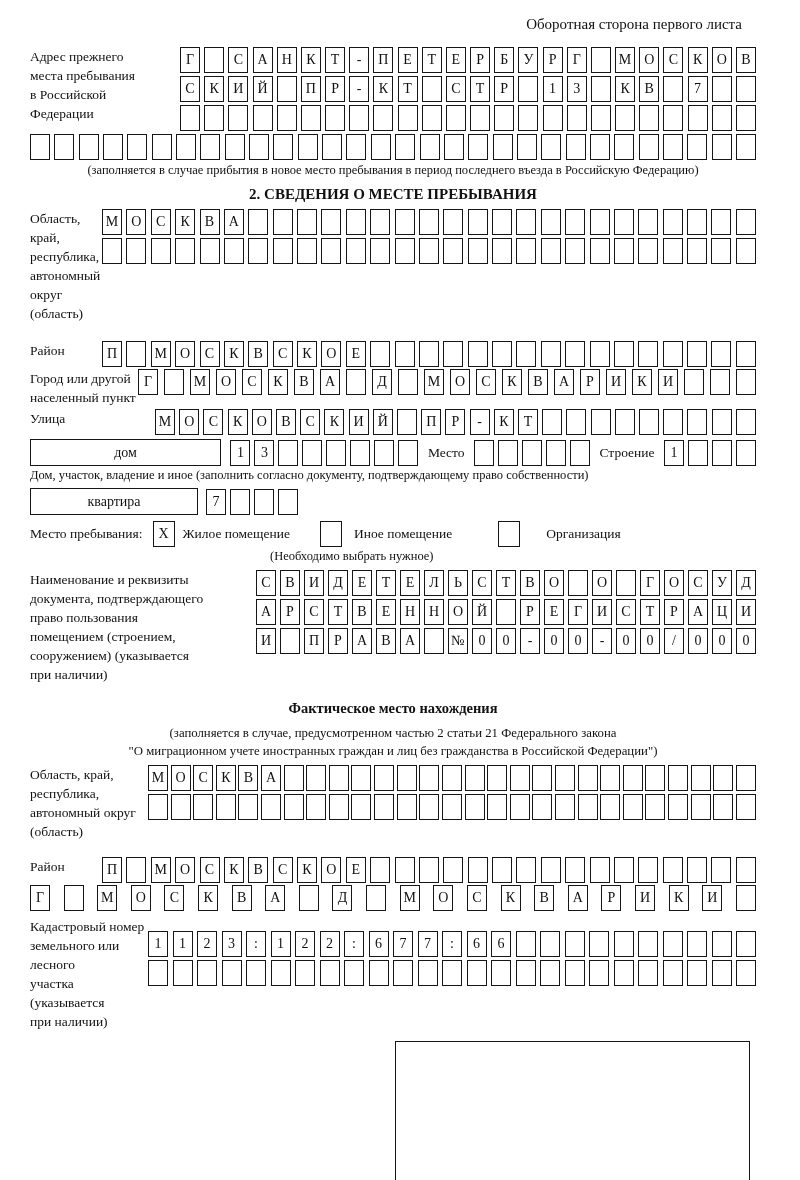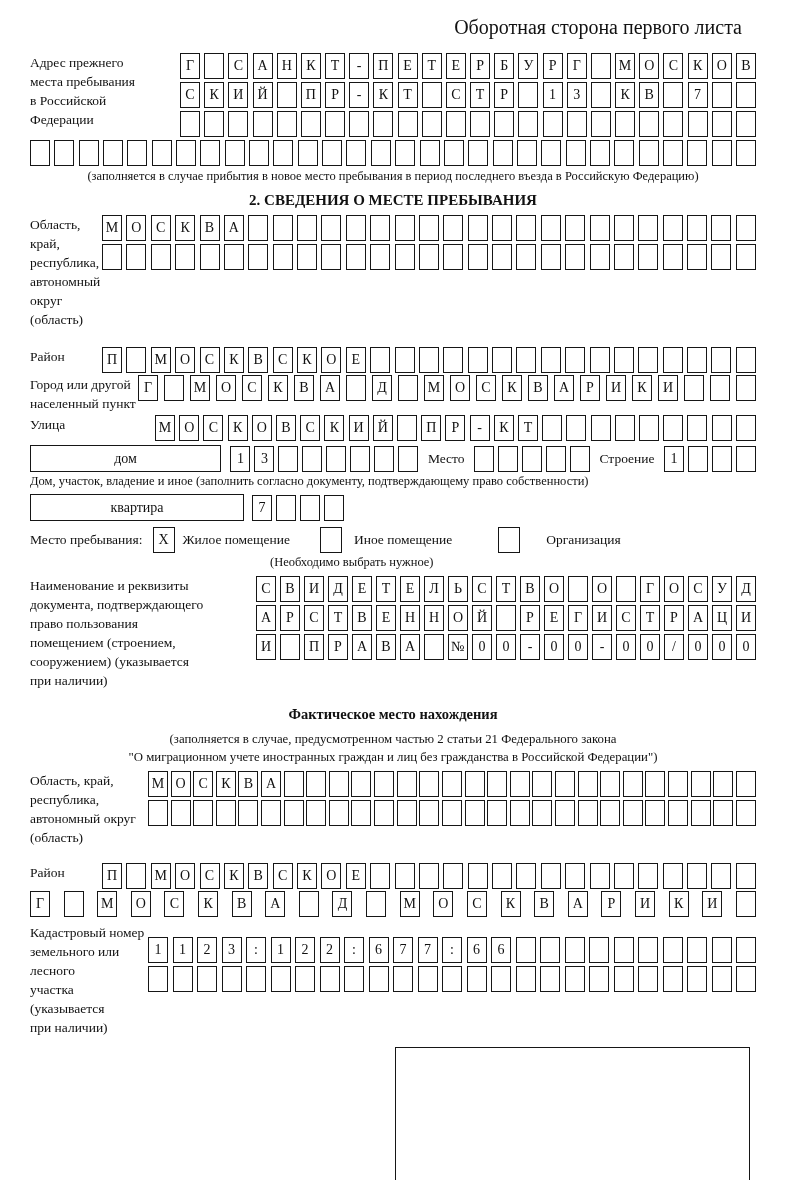--- a/index.html
+++ b/index.html
@@ -1,20 +1,20 @@
 <!DOCTYPE html>
 <html><head>
 <meta charset="utf-8">
 <style>
   html,body{margin:0;padding:0;background:#fff;}
   body{width:800px;height:1180px;overflow:hidden;
        font-family:"Liberation Serif","DejaVu Serif",serif;color:#111;}
   #form{padding:16px 44px 0 30px;width:726px;}
 
-  .hdr{ text-align:right; font-size:20px; padding-right:14px; margin-bottom:14px;}
+  .hdr{ text-align:right; font-size:15px; padding-right:14px; margin-bottom:14px;}
 
   
   .frow{display:flex; align-items:flex-start; margin-bottom:2px;}
   .frow.vcenter{align-items:flex-start;}
   .flabel{flex-shrink:0; font-size:13.5px; line-height:19px;}
   .multiline{white-space:pre-line;}
   .rowscol{flex:1; min-width:0;}
 
   .cells{display:flex; justify-content:space-between; margin-bottom:3px;}
   .cells:last-child{margin-bottom:0;}
@@ -365,21 +365,21 @@
     <div class="cells-fixed">
         <span class="cell">1</span>
         <span class="cell"></span>
         <span class="cell"></span>
         <span class="cell"></span>
       </div>
   </div>
   <div class="caption-left">Дом, участок, владение и иное (заполнить согласно документу, подтверждающему право собственности)</div>
 
   <div class="cells-fixed" style="margin:4px 0 2px 0; align-items:center; gap:8px">
-    <div class="widebox" style="width:214px">квартира</div>
+    <div class="widebox" style="width:168px">квартира</div>
     <div class="cells-fixed">
         <span class="cell">7</span>
         <span class="cell"></span>
         <span class="cell"></span>
         <span class="cell"></span>
       </div>
   </div>
 
   <div class="mestorow">
     <span>Место пребывания:</span>

